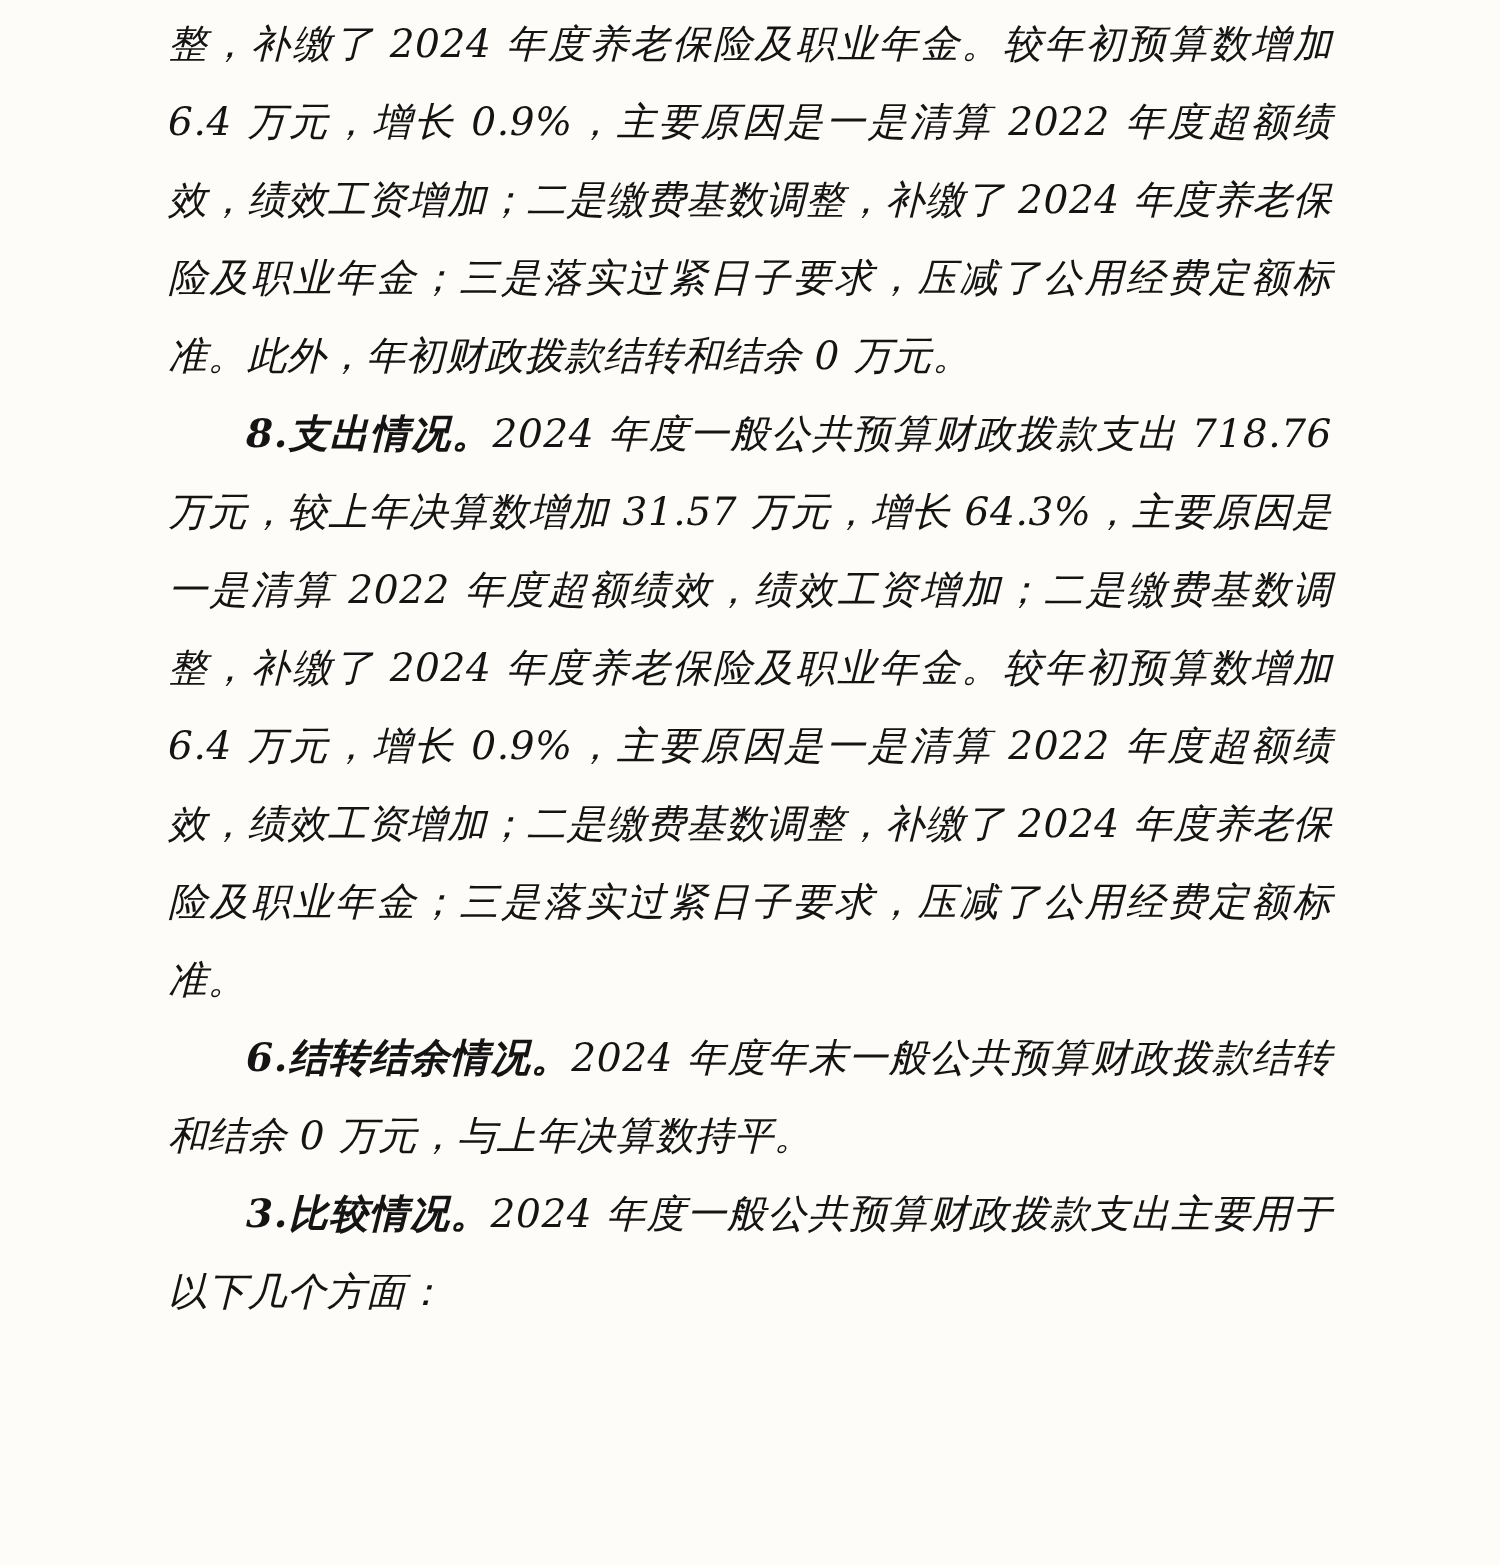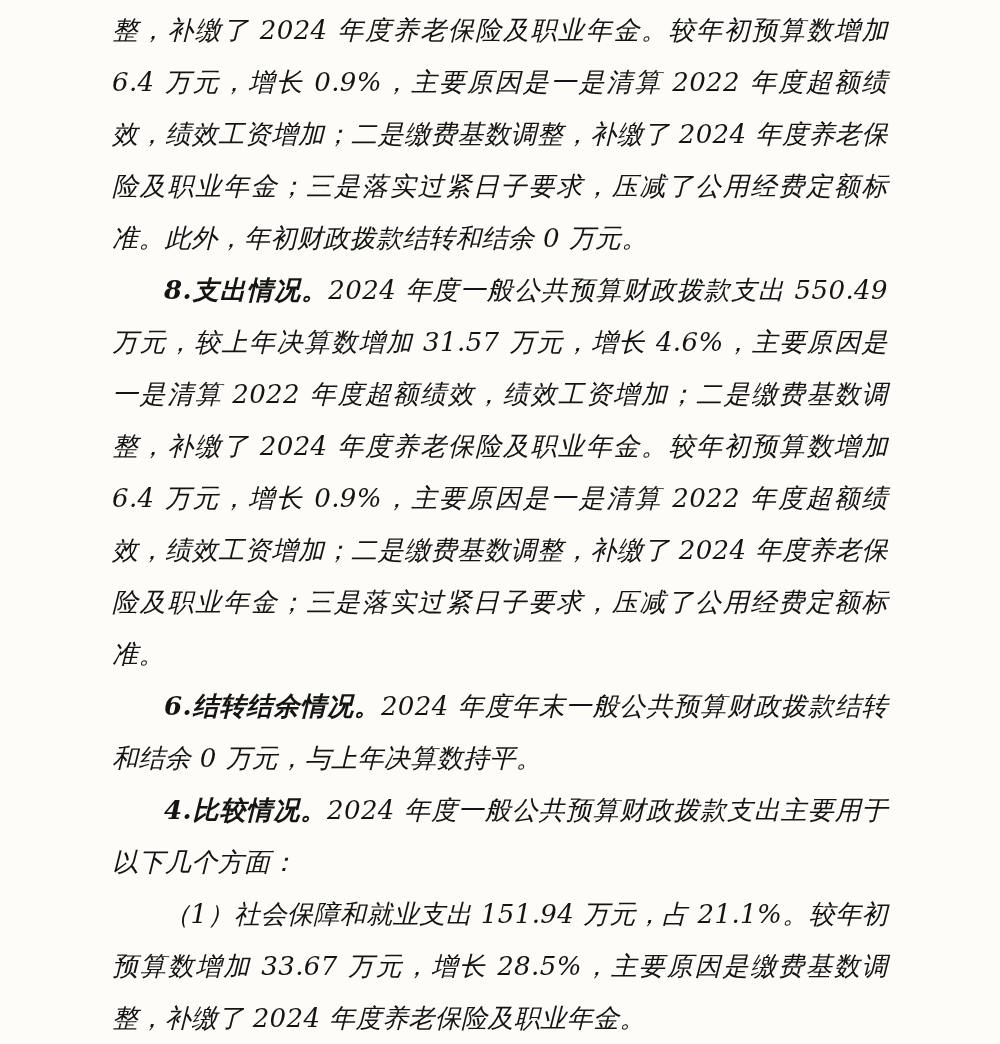--- a/index.html
+++ b/index.html
@@ -47,29 +47,26 @@
 <body>
 
 <div class="page">
   <div class="doc-body">
 
     <p class="para">
       <span>整，补缴了 2024 年度养老保险及职业年金。较年初预算数增加 6.4 万元，增长 0.9%，主要原因是一是清算 2022 年度超额绩效，绩效工资增加；二是缴费基数调整，补缴了 2024 年度养老保险及职业年金；三是落实过紧日子要求，压减了公用经费定额标准。此外，年初财政拨款结转和结余 0 万元。</span>
     </p>
 
     <p class="para indent">
-      <span class="bold">8.支出情况。</span><span>2024 年度一般公共预算财政拨款支出 550.49 万元，较上年决算数增加 31.57 万元，增长 4.6%，主要原因是一是清算 2022 年度超额绩效，绩效工资增加；二是缴费基数调整，补缴了 2024 年度养老保险及职业年金。较年初预算数增加 6.4 万元，增长 0.9%，主要原因是一是清算 2022 年度超额绩效，绩效工资增加；二是缴费基数调整，补缴了 2024 年度养老保险及职业年金；三是落实过紧日子要求，压减了公用经费定额标准。</span>
+      <span class="bold">8.支出情况。</span><span>2024 年度一般公共预算财政拨款支出 718.76 万元，较上年决算数增加 31.57 万元，增长 64.3%，主要原因是一是清算 2022 年度超额绩效，绩效工资增加；二是缴费基数调整，补缴了 2024 年度养老保险及职业年金。较年初预算数增加 6.4 万元，增长 0.9%，主要原因是一是清算 2022 年度超额绩效，绩效工资增加；二是缴费基数调整，补缴了 2024 年度养老保险及职业年金；三是落实过紧日子要求，压减了公用经费定额标准。</span>
     </p>
 
     <p class="para indent">
       <span class="bold">6.结转结余情况。</span><span>2024 年度年末一般公共预算财政拨款结转和结余 0 万元，与上年决算数持平。</span>
     </p>
 
     <p class="para indent">
-      <span class="bold">4.比较情况。</span><span>2024 年度一般公共预算财政拨款支出主要用于以下几个方面：</span>
+      <span class="bold">3.比较情况。</span><span>2024 年度一般公共预算财政拨款支出主要用于以下几个方面：</span>
     </p>
 
-    <p class="para indent">
-      <span>（1）社会保障和就业支出 151.94 万元，占 21.1%。较年初预算数增加 33.67 万元，增长 28.5%，主要原因是缴费基数调整，补缴了 2024 年度养老保险及职业年金。</span>
-    </p>
 
   </div>
 </div>
 
 </body></html>

